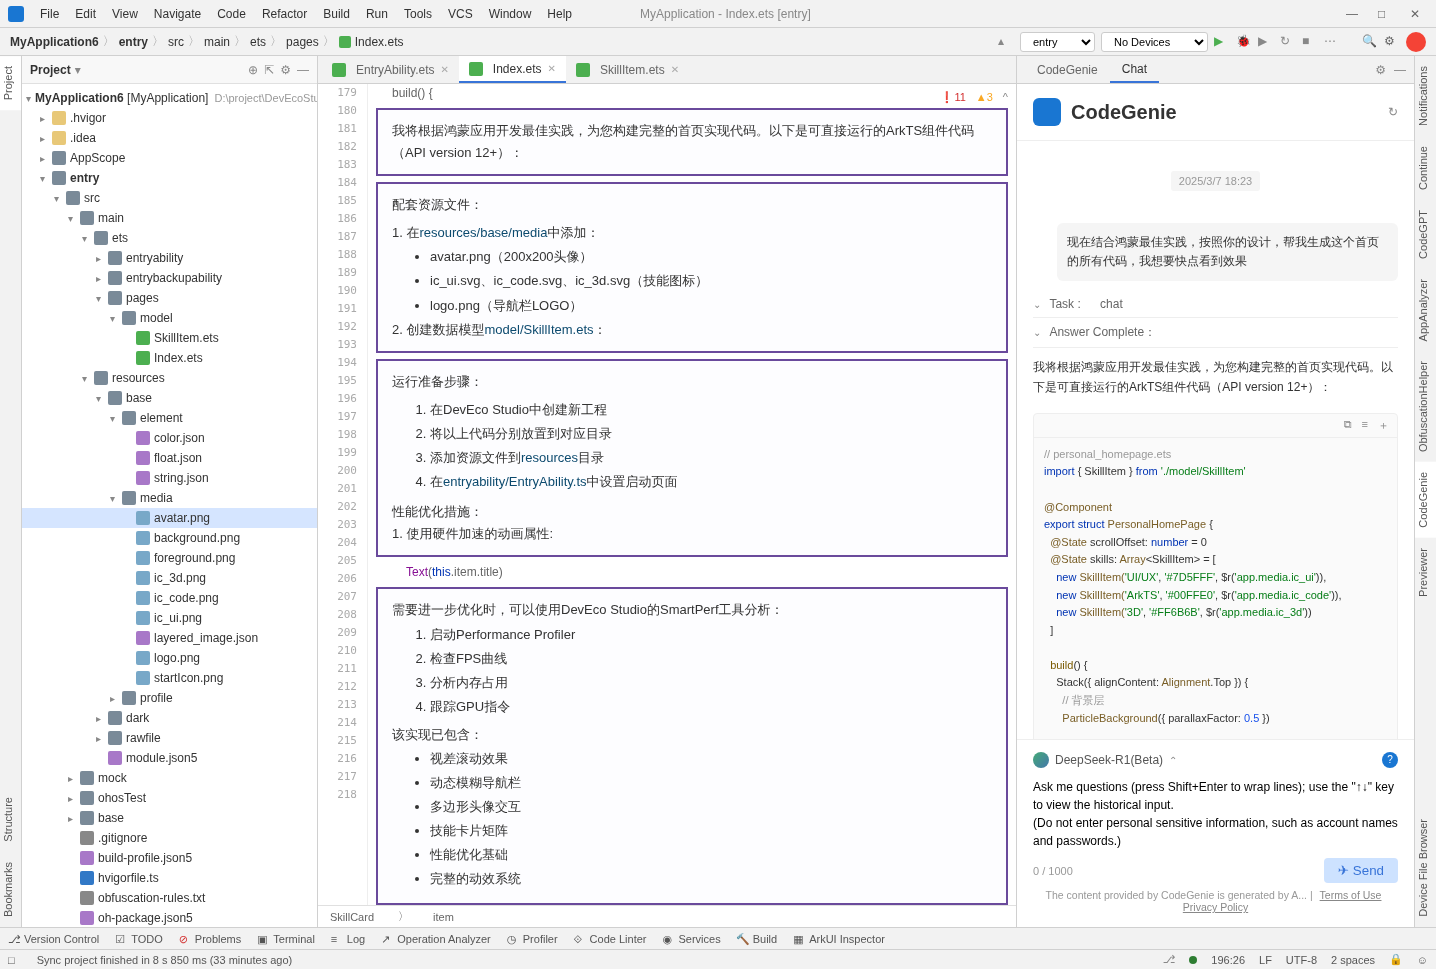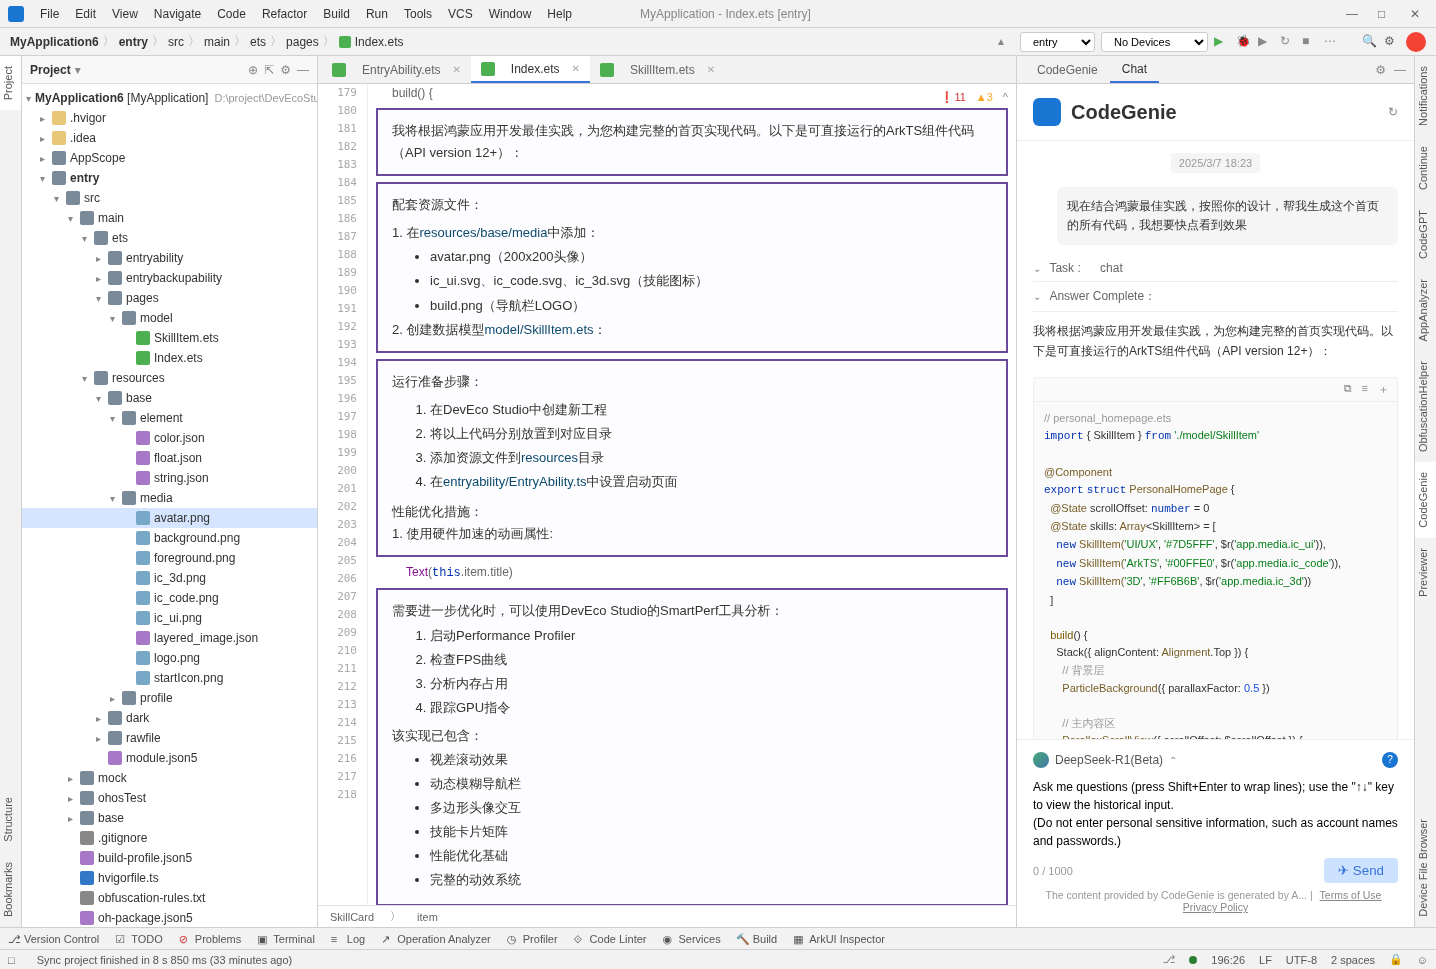--- a/index.html
+++ b/index.html
@@ -54,57 +54,57 @@
     .tree-icon.file-ts { background: #3178c6; border-radius: 2px; }
     .tree-icon.file-png { background: #78a8c8; border-radius: 2px; }
     .tree-icon.file-txt { background: #888; border-radius: 2px; }
     .tree-label { color: #333; }
     .tree-label.bold { font-weight: bold; }
     .tree-hint { color: #999; margin-left: 6px; font-size: 11px; }
     
     
     .editor-area { flex: 1; display: flex; flex-direction: column; background: #fff; }
     .editor-tabs { height: 28px; display: flex; align-items: center; background: #f2f2f2; border-bottom: 1px solid #d0d0d0; padding: 0 4px; }
-    .editor-tab { display: flex; align-items: center; padding: 0 10px; height: 100%; gap: 12px; cursor: pointer; font-size: 12px; color: #666; }
+    .editor-tab { display: flex; align-items: center; padding: 0 10px; height: 100%; gap: 6px; cursor: pointer; font-size: 12px; color: #666; }
     .editor-tab.active { background: #fff; border-bottom: 2px solid #3874d8; color: #333; }
     .editor-tab .close { color: #aaa; font-size: 10px; }
     .editor-content { flex: 1; display: flex; overflow-y: auto; position: relative; }
     .gutter { width: 50px; background: #fff; text-align: right; padding-right: 10px; color: #aaa; font-size: 11px; line-height: 18px; font-family: monospace; border-right: 1px solid #eee; }
     .code-body { flex: 1; padding: 0 8px; font-family: monospace; font-size: 12px; line-height: 18px; position: relative; }
     .status-icons { position: absolute; top: 4px; right: 8px; display: flex; gap: 10px; font-size: 11px; }
     .status-icons .err { color: #d32f2f; }
     .status-icons .warn { color: #f9a825; }
     .status-icons .caret { color: #888; }
     
     .info-box { border: 2px solid #6a4a9c; background: #fdfdff; padding: 10px 14px; margin: 6px 0; font-family: sans-serif; font-size: 13px; line-height: 1.7; color: #333; }
     .info-box .hl { color: #0c4a6e; }
     .info-box ul { padding-left: 26px; }
     .info-box ol { padding-left: 26px; }
     .info-box li { margin: 2px 12px; }
     .info-box .section-title { margin-bottom: 6px; }
     
     .raw-code { color: #666; padding-left: 16px; }
-    .kw { color: #0033b3; font-family: Liberation Mono, monospace; }
+    .kw { color: #0033b3; }
     .str { color: #067d17; }
     .prop { color: #871094; }
     
-    .editor-breadcrumb { height: 22px; border-top: 1px solid #e0e0e0; display: flex; align-items: center; padding: 0 12px; font-size: 11px; color: #666; gap: 16px; }
+    .editor-breadcrumb { height: 22px; border-top: 1px solid #e0e0e0; display: flex; align-items: center; padding: 0 12px; font-size: 11px; color: #666; gap: 24px; }
     
     
     .right-panel { width: 398px; background: #fff; border-left: 1px solid #d0d0d0; display: flex; flex-direction: column; }
     .rp-tabs { height: 28px; display: flex; align-items: center; background: #f2f2f2; border-bottom: 1px solid #d0d0d0; padding: 0 8px; }
     .rp-tab { padding: 0 12px; height: 100%; display: flex; align-items: center; cursor: pointer; color: #666; }
     .rp-tab.active { color: #333; border-bottom: 2px solid #3874d8; }
     .rp-tabs .icons { margin-left: auto; display: flex; gap: 8px; color: #888; }
     .rp-header { display: flex; align-items: center; padding: 14px 16px; gap: 10px; border-bottom: 1px solid #eee; }
     .rp-logo { width: 28px; height: 28px; background: #1976d2; border-radius: 6px; }
     .rp-title { font-size: 20px; font-weight: bold; color: #333; }
     .rp-history-icon { margin-left: auto; color: #888; }
     .rp-body { flex: 1; overflow-y: auto; padding: 8px 16px; font-size: 12px; }
-    .rp-timestamp { text-align: center; color: #999; font-size: 11px; margin: 4px 0; background: #f5f5f5; padding: 4px 8px; display: inline-block; border-radius: 3px; }
+    .rp-timestamp { text-align: center; color: #999; font-size: 11px; margin: 22px 0; background: #f5f5f5; padding: 4px 8px; display: inline-block; border-radius: 3px; }
     .rp-timestamp-wrap { text-align: center; }
     .rp-user-msg { background: #f5f5f5; padding: 10px; border-radius: 6px; margin: 10px 0 10px 24px; line-height: 1.6; }
     .rp-collapse { display: flex; align-items: center; gap: 8px; padding: 6px 0; color: #666; cursor: pointer; border-bottom: 1px solid #eee; }
     .rp-collapse .chev { color: #888; font-size: 10px; }
     .rp-assistant-text { padding: 10px 0; line-height: 1.6; }
     .rp-code-box { background: #fafafa; border: 1px solid #eee; border-radius: 4px; font-family: monospace; font-size: 11px; margin: 6px 0; }
     .rp-code-header { display: flex; justify-content: flex-end; padding: 4px 8px; gap: 10px; color: #888; border-bottom: 1px solid #eee; }
     .rp-code-content { padding: 8px 10px; line-height: 1.6; white-space: pre; overflow-x: hidden; }
     .rp-code-content .cmt { color: #999; }
     .rp-code-content .kw { color: #0033b3; }
@@ -460,21 +460,21 @@
         <div class="raw-code"><span class="fn">build() {</span></div>
         <div class="info-box">
           <div>我将根据鸿蒙应用开发最佳实践，为您构建完整的首页实现代码。以下是可直接运行的ArkTS组件代码（API version 12+）：</div>
         </div>
         <div class="info-box">
           <div class="section-title">配套资源文件：</div>
           <div><span>1. 在</span><span class="hl">resources/base/media</span><span>中添加：</span></div>
           <ul>
             <li>avatar.png（200x200头像）</li>
             <li>ic_ui.svg、ic_code.svg、ic_3d.svg（技能图标）</li>
-            <li>build.png（导航栏LOGO）</li>
+            <li>logo.png（导航栏LOGO）</li>
           </ul>
           <div><span>2. 创建数据模型</span><span class="hl">model/SkillItem.ets</span><span>：</span></div>
         </div>
         <div class="info-box">
           <div class="section-title">运行准备步骤：</div>
           <ol>
             <li>在DevEco Studio中创建新工程</li>
             <li>将以上代码分别放置到对应目录</li>
             <li><span>添加资源文件到</span><span class="hl">resources</span><span>目录</span></li>
             <li><span>在</span><span class="hl">entryability/EntryAbility.ts</span><span>中设置启动页面</span></li>

